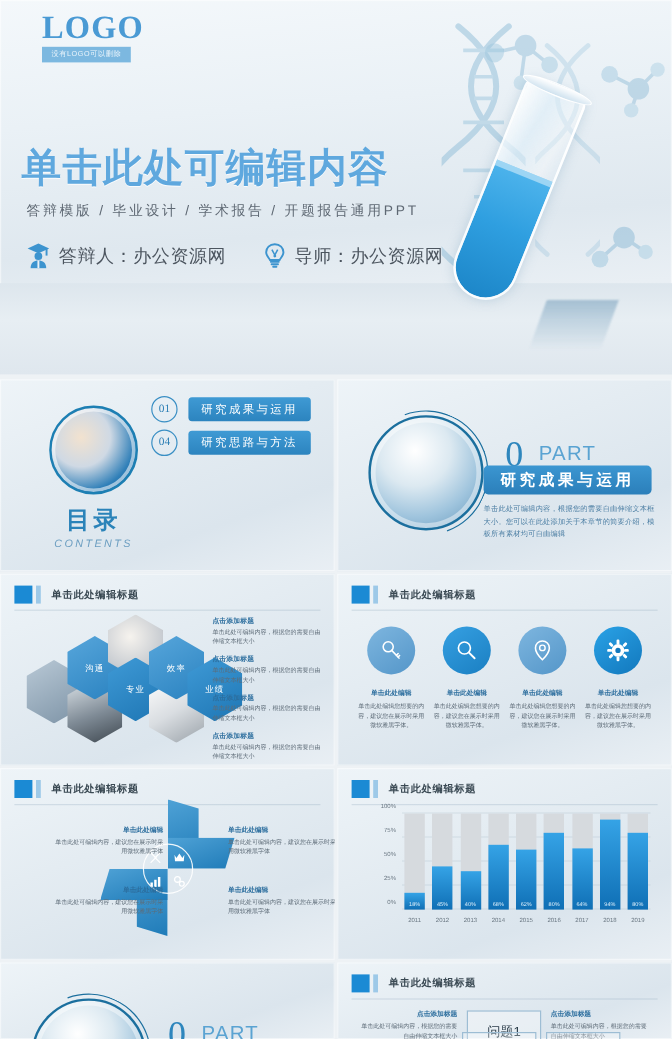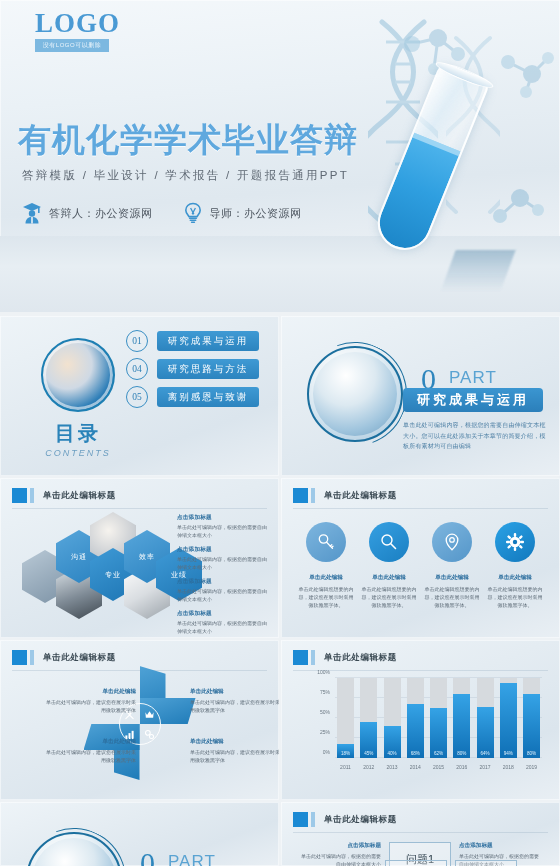--- a/index.html
+++ b/index.html
@@ -31,21 +31,21 @@
              text-align:center; padding:2px 0 2px; letter-spacing:.5px; }
   .hero-eyebrow{ position:absolute; left:22px; top:98px; font-size:13px; color:#8a9099;
                  letter-spacing:8.5px; font-family:"Liberation Serif","DejaVu Serif",serif; }
   .hero-title{ position:absolute; left:18px; top:118px; font-size:33px; color:#5fa8de;
                letter-spacing:1px; font-weight:bold; white-space:nowrap;
                text-shadow:0 1px 0 rgba(255,255,255,.8); }
   .hero-sub{ position:absolute; left:22px; top:168px; font-size:11.5px; color:#5e6873;
              letter-spacing:2.3px; white-space:nowrap; }
   .hero-meta{ position:absolute; left:22px; top:202px; display:flex; align-items:center; gap:8px; }
   .hero-meta .grp{ display:flex; align-items:center; gap:7px; margin-right:22px; }
-  .hero-meta .txt{ font-size:11px; color:#4c555f; letter-spacing:.5px; }
+  .hero-meta .txt{ font-size:15px; color:#4c555f; letter-spacing:.5px; }
   .ic{ width:20px; height:22px; position:relative; flex:0 0 auto; }
 
   
   .dna{ position:absolute; opacity:.5; }
   .tube-wrap{ position:absolute; right:38px; top:74px; width:112px; height:200px;
               transform:rotate(22deg); transform-origin:50% 0%; }
   .tube-glass{ position:absolute; left:28px; top:0; width:54px; height:188px;
                border-radius:8px 8px 27px 27px;
                background:linear-gradient(100deg,rgba(255,255,255,.85) 0%,rgba(222,238,248,.65) 30%,rgba(255,255,255,.35) 60%,rgba(190,215,233,.6) 100%);
                border:2px solid rgba(255,255,255,.85);
@@ -245,21 +245,21 @@
       </div>
       <div class="tube-rim"></div>
     </div>
     <div class="tube-shadow"></div>
 
     <div class="logo-box">
       <div class="logo-word">LOGO</div>
       <div class="logo-sub">没有LOGO可以删除</div>
     </div>
 
-    <h1 class="hero-title">有机化学学术毕业答辩</h1>
+    <h1 class="hero-title">单击此处可编辑内容</h1>
     <div class="hero-sub">答辩模版 / 毕业设计 / 学术报告 / 开题报告通用PPT</div>
 
     <div class="hero-meta">
       <div class="grp">
         <span class="ic">
           <svg width="20" height="22" viewBox="0 0 20 22">
             <path d="M10 1 L19 5 L10 9 L1 5 Z" fill="#3d94cf"></path>
             <rect x="16" y="5" width="1.6" height="6" fill="#3d94cf"></rect>
             <circle cx="10" cy="11.5" r="3.2" fill="#3d94cf"></circle>
             <path d="M3.5 21.5 C3.5 16.8 6.4 15 10 15 C13.6 15 16.5 16.8 16.5 21.5 Z" fill="#3d94cf"></path>
@@ -289,24 +289,20 @@
       <div class="toc-en">CONTENTS</div>
     </div>
     <div class="toc-rows">
       <div class="toc-row">
         <span class="toc-num">01</span>
         <span class="toc-pill">研究成果与运用</span>
       </div>
       <div class="toc-row">
         <span class="toc-num">04</span>
         <span class="toc-pill">研究思路与方法</span>
-      </div>
-      <div class="toc-row">
-        <span class="toc-num">05</span>
-        <span class="toc-pill">离别感恩与致谢</span>
       </div>
     </div>
   </section>
 
   <section class="slide half" style="left:281px;top:316px;">
     <div class="part-photo"></div>
     <div class="part-zero">0</div>
     <div class="part-word">PART</div>
     <div class="part-word2">ONE</div>
     <div class="part-desc">单击此处可编辑内容，根据您的需要自由伸缩文本框大小。您可以在此处添加关于本章节的简要介绍，模板所有素材均可自由编辑</div>

